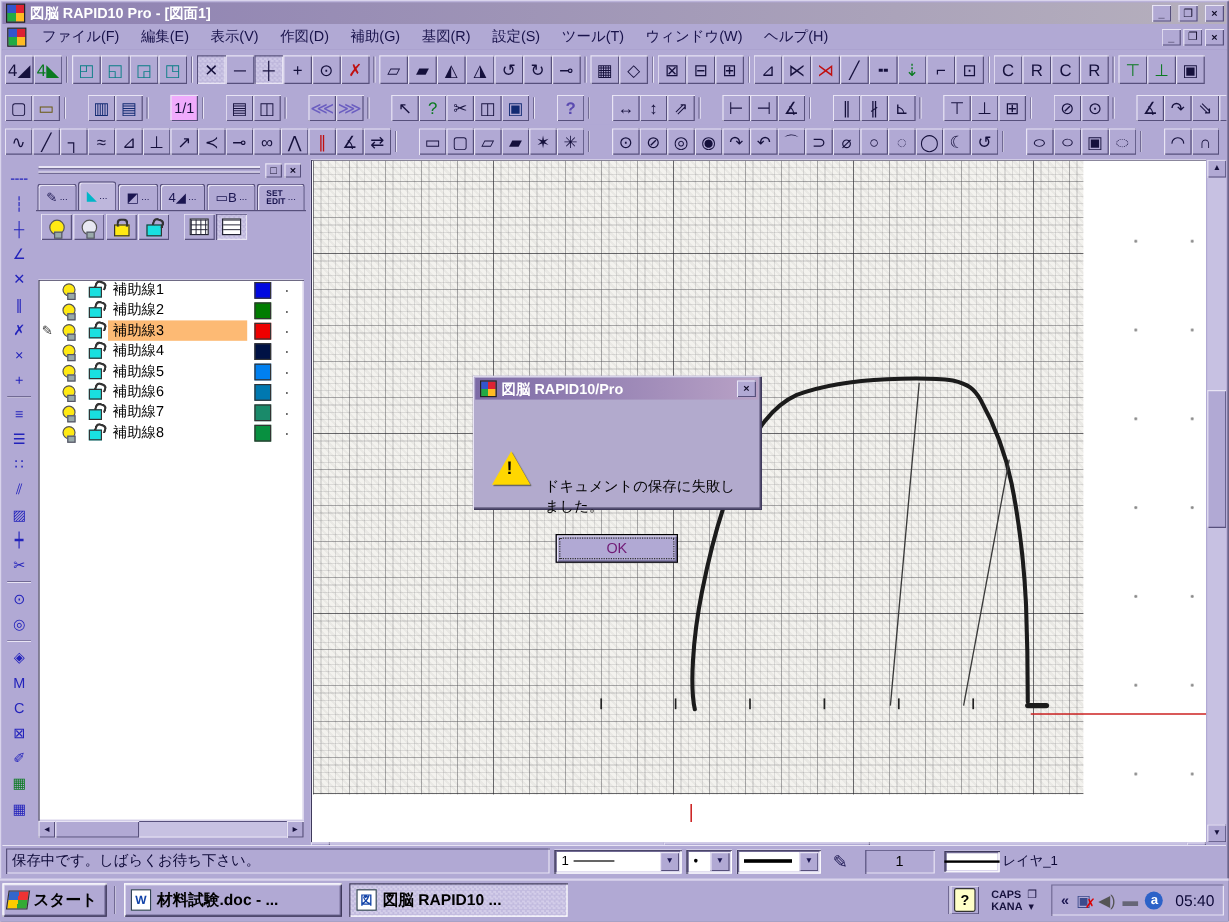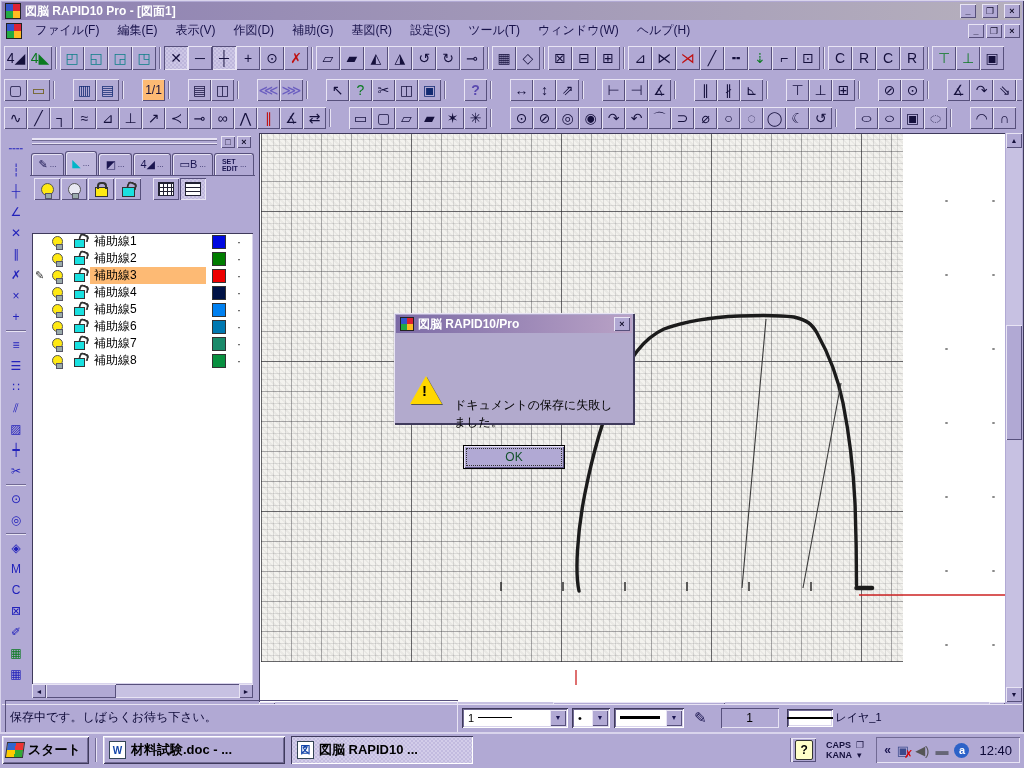--- a/index.html
+++ b/index.html
@@ -39,21 +39,21 @@
     font-size:14px;color:#15103c;position:relative;}
   #tb2 .tbtn,#tb3 .tbtn{width:23px;height:22px;}
   .tbtn .g{line-height:1;}
   .tbtn.sep{width:8px;height:26px;box-shadow:none;background:transparent;}
   .tbtn.sep::before{content:"";position:absolute;left:3px;top:2px;bottom:2px;width:2px;
      box-shadow:inset 1px 0 0 #716a94, inset -1px 0 0 #e8e4f4;}
   .tbtn.pressed{background:
      conic-gradient(#cdc7e6 25%,#beb7dc 0 50%,#cdc7e6 0 75%,#beb7dc 0);
      background-size:4px 4px;
      box-shadow:inset 1px 1px 0 #57507c, inset -1px -1px 0 #e8e4f4;}
-  .tbtn.page{width:88px;background:#fdba74;font-size:12px;}
+  .tbtn.page{width:88px;background:#f0abfc;font-size:12px;}
   .tbtn.red{color:#c01010;}
   .tbtn.green{color:#0a7a20;}
   .tbtn.teal{color:#0b7f86;}
   .tbtn.purple{color:#6a5dc0;}
   .tbtn.navy{color:#122a72;}
   .tbtn.folder{color:#6a5a10;}
   .tbtn.help{color:#5a4ab0;font-weight:bold;}
   .tbtn.ellipse .g{display:inline-block;transform:scaleX(1.5);}
   .tbtn.ellipse.tilt .g{transform:scaleX(1.4) rotate(-20deg);}
 
@@ -163,27 +163,27 @@
      display:flex;align-items:center;padding-left:4px;gap:4px;}
   #dialog .dtitle .txt{color:#fff;font-size:12px;font-weight:bold;flex:1;}
   #dialog .body{display:flex;align-items:center;gap:12px;padding:14px 10px 0 16px;}
   .warnicon{width:0;height:0;border-left:16px solid transparent;border-right:16px solid transparent;
      border-bottom:28px solid #ffd700;position:relative;filter:drop-shadow(1px 1px 0 #555);}
   .warnicon::after{content:"!";position:absolute;left:-4px;top:6px;font-weight:bold;font-size:15px;color:#000;}
   #dialog .msg{font-size:12px;color:#000;margin-top:48px;}
   #dialog .btnrow{display:flex;justify-content:center;margin-top:14px;}
   .okbtn{width:100px;height:22px;background:#b1a9d4;border:1px solid #000;
      box-shadow:inset 1px 1px 0 #e8e4f4, inset -1px -1px 0 #57507c;
-     display:flex;align-items:center;justify-content:center;font-size:12px;color:#14532d;position:relative;}
+     display:flex;align-items:center;justify-content:center;font-size:12px;color:#701a75;position:relative;}
   .okbtn::after{content:"";position:absolute;inset:2px;border:1px dotted #333;}
 
   
   #statusbar{position:absolute;left:2px;right:2px;bottom:37px;height:27px;background:#b1a9d4;
      display:flex;align-items:center;box-shadow:inset 0 1px 0 #e8e4f4;}
-  #statusbar .msgpanel{margin-left:3px;width:448px;height:36px;display:flex;align-items:center;
+  #statusbar .msgpanel{margin-left:3px;width:448px;height:21px;display:flex;align-items:center;
      padding-left:5px;font-size:12px;color:#0c0836;}
   .combo{height:20px;background:#fff;display:flex;align-items:center;margin-left:4px;position:relative;}
   .combo .val{flex:1;font-size:11px;color:#000;display:flex;align-items:center;gap:4px;padding-left:6px;}
   .combo .arrow{width:16px;height:16px;margin-right:2px;background:#b1a9d4;display:flex;
      align-items:center;justify-content:center;font-size:7px;}
   .linesample{display:inline-block;height:1px;background:#000;}
   .thickline{display:inline-block;height:3px;background:#000;}
   #statusbar .pen{font-size:15px;margin:0 8px 0 10px;}
   #statusbar .numpanel{width:58px;height:20px;display:flex;align-items:center;justify-content:center;
      font-size:12px;color:#000;margin-left:6px;}
@@ -1228,16 +1228,16 @@
           <span>KANA</span>
           <span>▾</span>
         </span>
     </span>
     <span class="tray">
       <span class="chev">«</span>
       <span class="trayicon net">▣<span class="overlay">✗</span></span>
       <span class="trayicon spk">◀)</span>
       <span class="trayicon mon">▬</span>
       <span class="aball">a</span>
-      <span class="clock">12:40</span>
+      <span class="clock">05:40</span>
     </span>
   </div>
 </div>
 
 </body></html>

